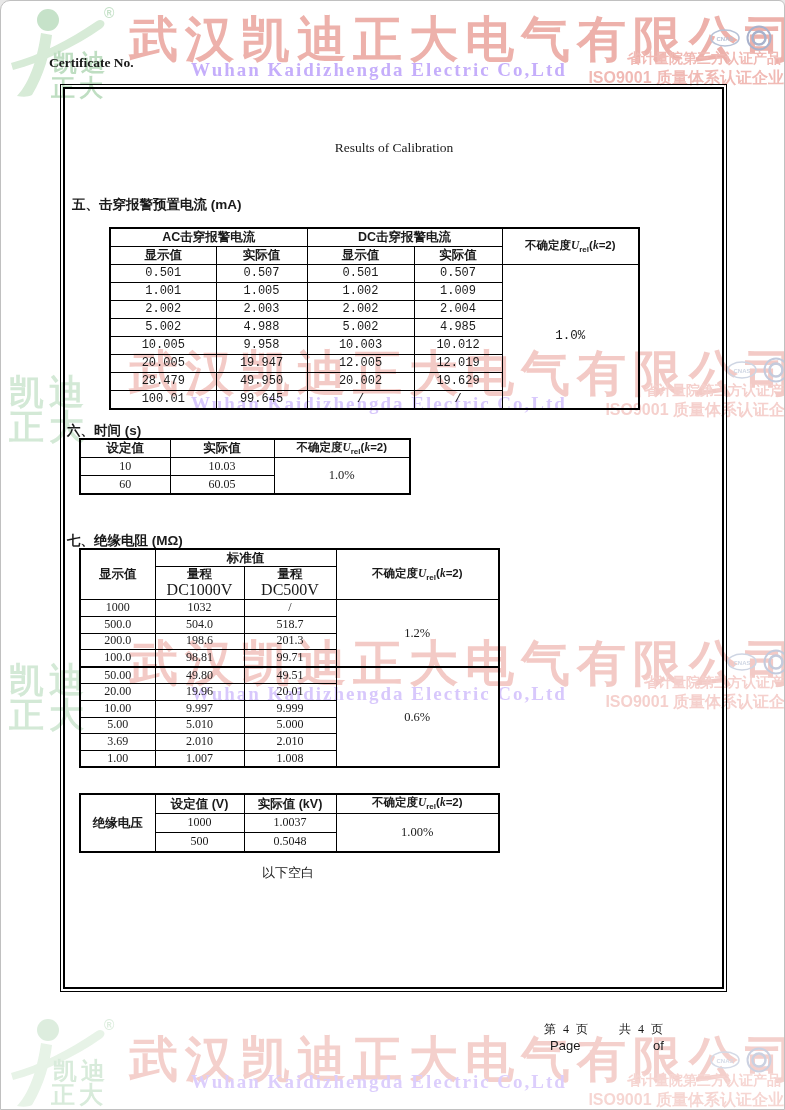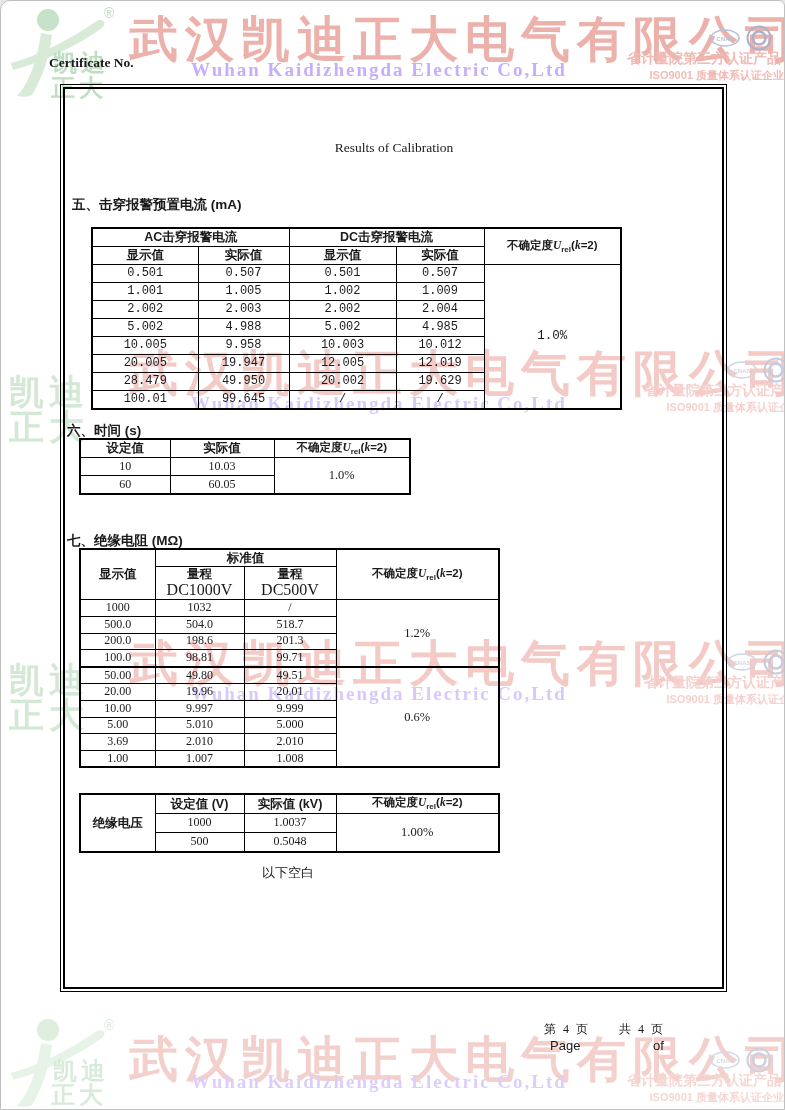--- a/index.html
+++ b/index.html
@@ -14,21 +14,21 @@
   .wm-cn{position:absolute;left:128px;font-size:49px;font-weight:bold;letter-spacing:7px;
          color:#da6356;white-space:nowrap;}
   .wm-en{position:absolute;left:190px;font-size:19px;font-weight:bold;letter-spacing:2px;
          color:#8b5cf6;white-space:nowrap;font-family:"Liberation Serif",serif;}
   .b1{opacity:.50;} .b2{opacity:.34;} .b3{opacity:.34;} .b4{opacity:.30;}
   .wm-logo-text{position:absolute;color:#7ebd85;font-weight:bold;white-space:nowrap;letter-spacing:4px;}
   .lg-sm{font-size:24px;} .lg-lg{font-size:35px;letter-spacing:5px;}
   .wm-reg{position:absolute;color:#8cc492;font-size:14px;font-weight:bold;}
   .stamp{position:absolute;left:643px;width:140px;height:60px;}
   .stamp-t1{position:absolute;top:23px;right:3px;font-size:14px;color:#e2756a;white-space:nowrap;font-weight:bold;}
-  .stamp-t2{position:absolute;top:41px;right:0;font-size:11px;color:#e2756a;white-space:nowrap;font-weight:bold;}
+  .stamp-t2{position:absolute;top:41px;right:0;font-size:16px;color:#e2756a;white-space:nowrap;font-weight:bold;}
   .cnas-logo{position:absolute;left:66px;top:2px;}
   .ccc-logo{position:absolute;left:102px;top:-2px;}
 
   
   .cert-line{position:absolute;left:48px;top:33px;font-size:15px;z-index:2;}
   .cert-line .pfx{margin-left:14px;}
   .cert-line .num{margin-left:16px;letter-spacing:1px;font-size:15px;}
   .cert-line .sfx{margin-left:18px;}
   .cert-en{position:absolute;left:48px;top:54px;font-size:13.5px;font-weight:bold;
            font-family:"Liberation Serif",serif;z-index:2;}
@@ -166,21 +166,21 @@
 
   <div class="cert-en">Certificate No.</div>
 
   <div class="frame">
     <div class="frame-inner"></div>
   </div>
 
   <div class="title-en">Results of Calibration</div>
 
   <div class="sec-h" style="left:71px;top:195px">五、击穿报警预置电流 (mA)</div>
-  <table class="ctable t1" style="left:90px;top:226px">
+  <table class="ctable t1" style="left:108px;top:226px">
     <colgroup>
         <col style="width:106px">
         <col style="width:91px">
         <col style="width:107px">
         <col style="width:88px">
         <col style="width:137px">
       </colgroup>
     <tbody>
         <tr>
       <td class="cjk" colspan="2">AC击穿报警电流</td>

